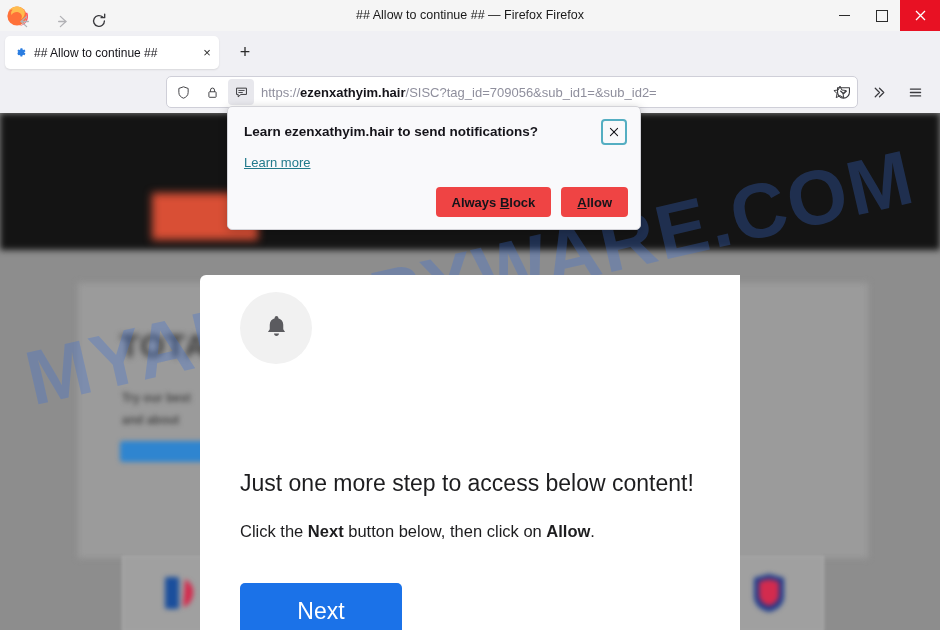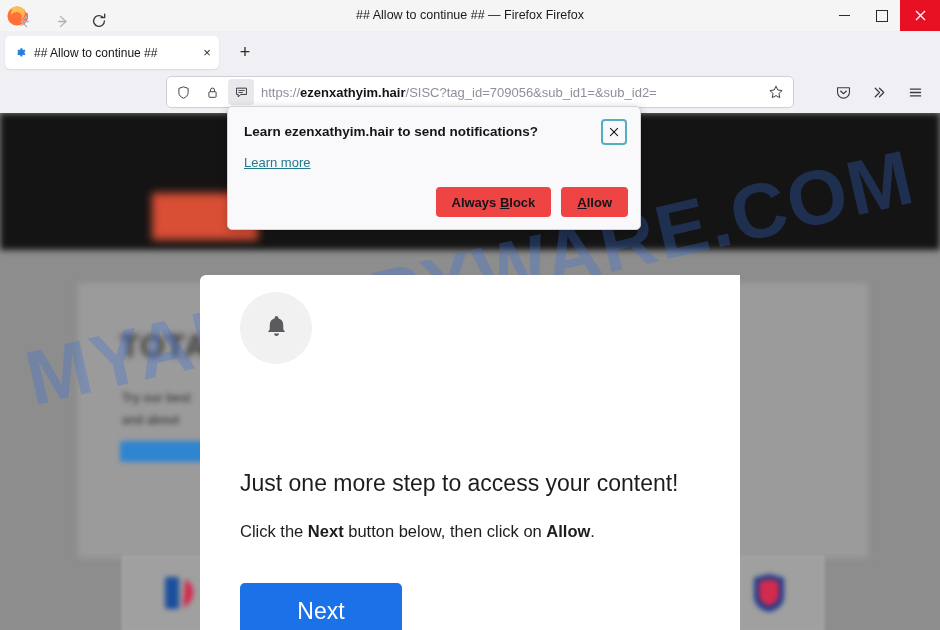--- a/index.html
+++ b/index.html
@@ -103,21 +103,21 @@
     position: absolute; top: 8px;
     width: 26px; height: 26px;
     display: flex; align-items: center; justify-content: center;
   }
   .nav-back { left: 11px; }
   .nav-fwd  { left: 49px; }
   .nav-rel  { left: 86px; }
 
   .urlbar {
     position: absolute; left: 166px; top: 76px;
-    width: 628px; height: 32px;
+    width: 692px; height: 32px;
     background: #ffffff;
     border: 1px solid #cfcfd8;
     border-radius: 5px;
     display: flex; align-items: center;
     box-sizing: border-box;
   }
   .url-ico {
     width: 26px; height: 26px; flex: 0 0 26px;
     display: flex; align-items: center; justify-content: center;
     margin-left: 3px;
@@ -480,21 +480,21 @@
 
     <div class="scamcard">
       <div class="bell-wrap">
         <span>
           <svg width="27" height="27" viewBox="0 0 24 24">
             <path d="M12 2.6 c-.9 0-1.6.7-1.6 1.6 v.5 C7.8 5.4 6 7.7 6 10.4 v4.1 l-1.6 2.3 h15.2 L18 14.5 v-4.1 c0-2.7-1.8-5-4.4-5.7 v-.5 c0-.9-.7-1.6-1.6-1.6 z" fill="#5b5b5f"></path>
             <path d="M9.8 18.2 h4.4 c0 1.2-1 2.2-2.2 2.2 s-2.2-1-2.2-2.2 z" fill="#5b5b5f"></path>
           </svg>
         </span>
       </div>
-      <div class="scam-h1">Just one more step to access your content!</div>
+      <div class="scam-h1">Just one more step to access below content!</div>
       <div class="scam-p"><span>Click the </span><b>Next</b><span> button below, then click on </span><b>Allow</b><span>.</span></div>
       <button class="next-btn">Next</button>
     </div>
 
   </div>
 
   <div class="doorhanger">
     <div class="dh-title">Learn ezenxathyim.hair to send notifications?</div>
     <button class="dh-close">
       <svg width="14" height="14" viewBox="0 0 14 14">

